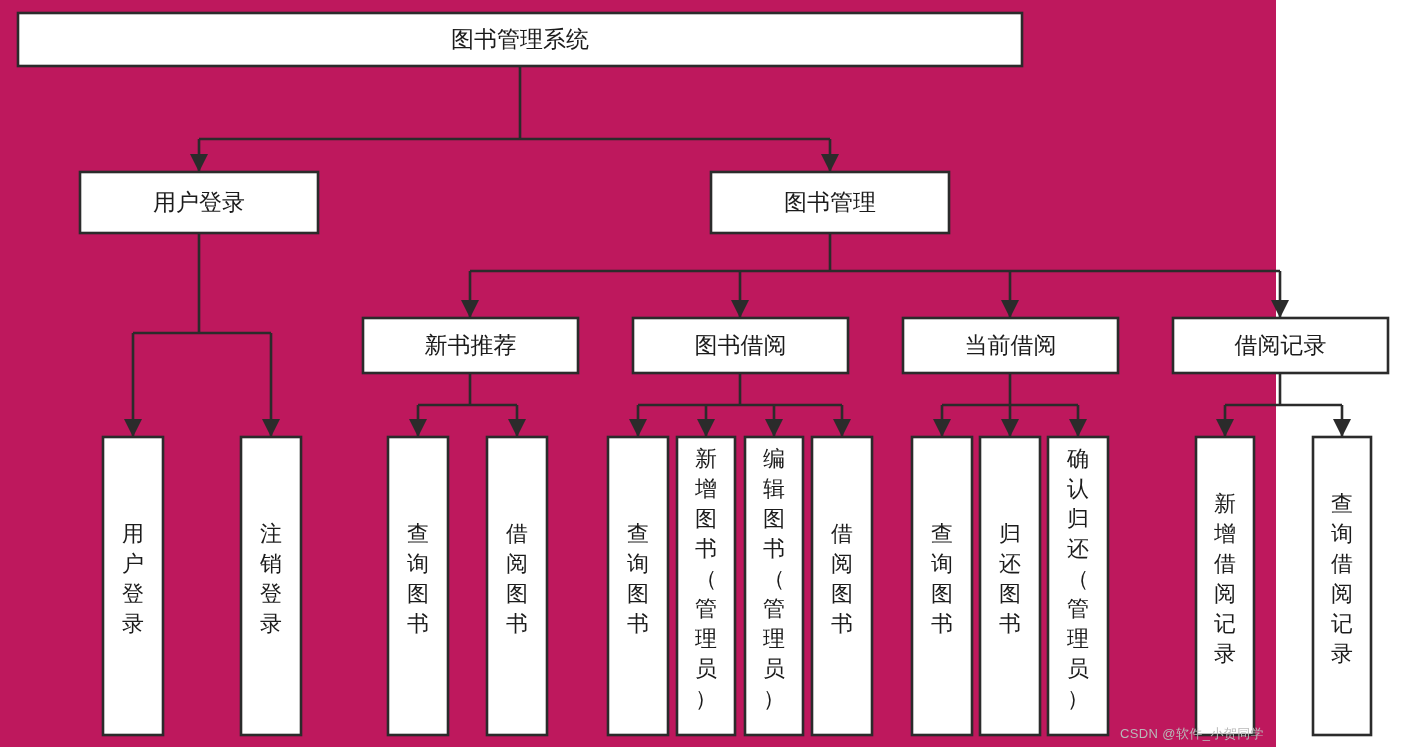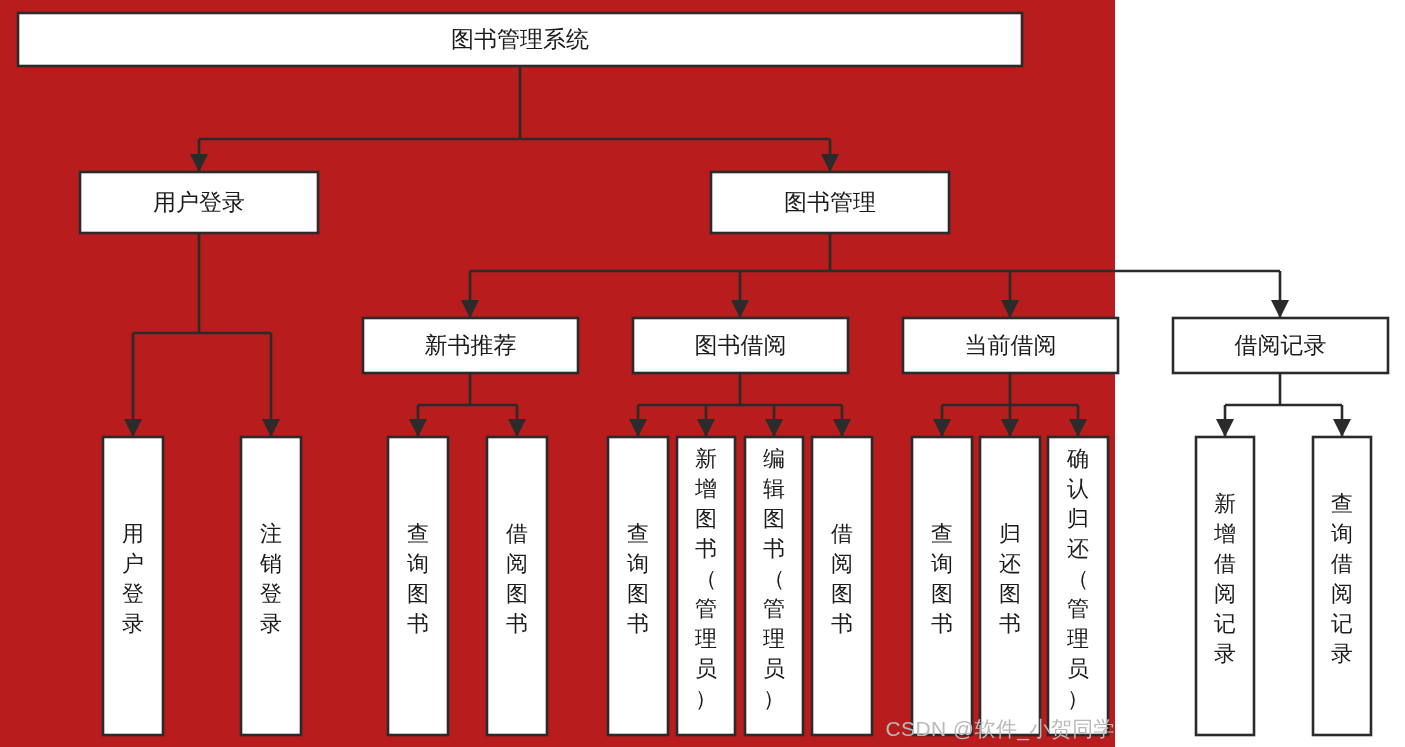--- a/index.html
+++ b/index.html
@@ -9,23 +9,23 @@
     background: #ffffff;
   }
   body {
     width: 1405px;
     height: 747px;
     font-family: "Liberation Sans", "DejaVu Sans", sans-serif;
     overflow: hidden;
   }
   #diagram-root {
     position: relative;
-    width: 1115px;
+    width: 1276px;
     height: 747px;
-    background: #b91c1c;
+    background: #be185d;
   }
   svg#tree-svg {
     position: absolute;
     left: 0;
     top: 0;
     width: 1405px;
     height: 747px;
     display: block;
   }
   .node-rect {
@@ -51,24 +51,24 @@
     stroke-width: 2.6;
     fill: none;
     stroke-linecap: butt;
   }
   .arrow-head {
     fill: #2b2b2b;
     stroke: none;
   }
   .watermark {
     position: absolute;
-    right: 0;
+    right: 12px;
     bottom: 4px;
     font-family: "Liberation Sans", "DejaVu Sans", sans-serif;
-    font-size: 21px;
+    font-size: 13px;
     color: #b9b9b9;
     letter-spacing: 0.4px;
     white-space: nowrap;
     user-select: none;
   }
 </style>
 </head>
 <body>
 
 <div id="diagram-root">

